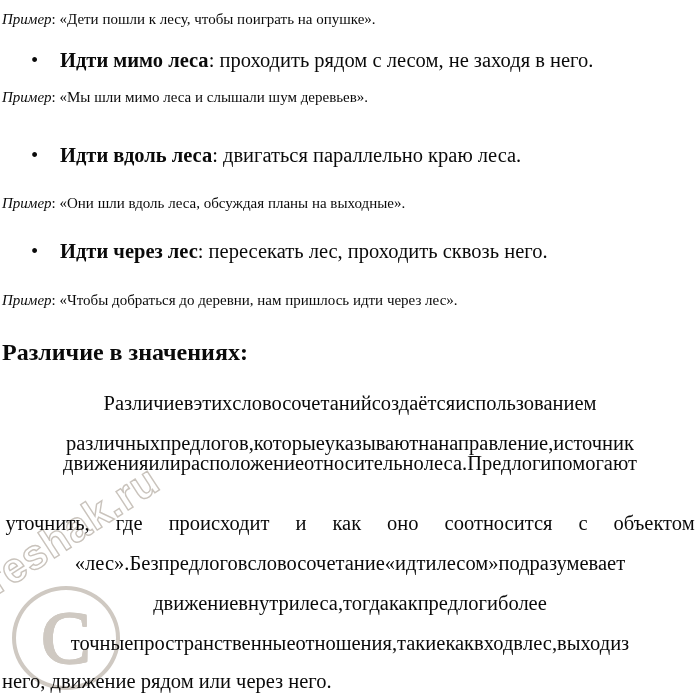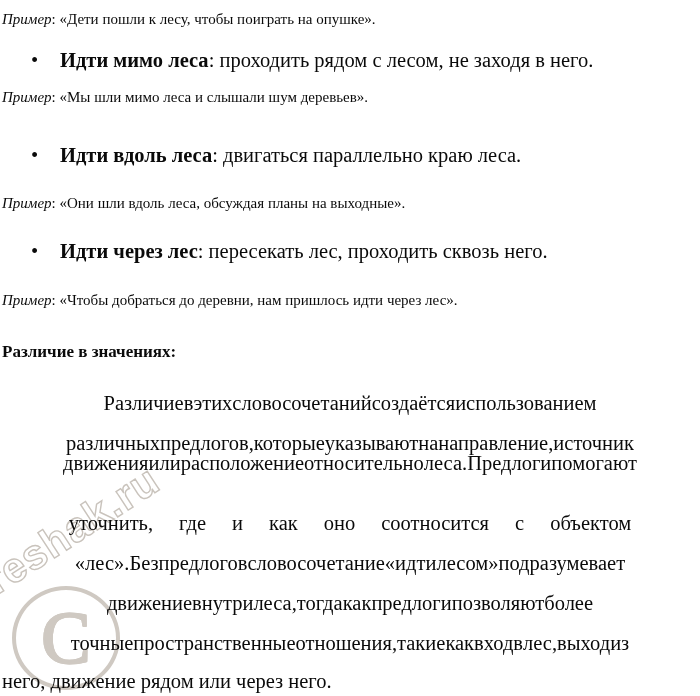--- a/index.html
+++ b/index.html
@@ -115,21 +115,21 @@
     margin-left: 58px;
   }
   .bullet-item .term {
     font-weight: 700;
   }
 
   .section-heading {
     position: absolute;
     left: 2px;
     width: 696px;
-    font-size: 17px;
+    font-size: 24px;
     line-height: 26px;
     font-weight: 700;
     white-space: nowrap;
   }
 
   
   .para-line {
     position: absolute;
     left: 2px;
     width: 696px;
@@ -215,20 +215,21 @@
         <span>или</span>
         <span>расположение</span>
         <span>относительно</span>
         <span>леса.</span>
         <span>Предлоги</span>
         <span>помогают</span>
       </div>
     <div class="para-line" style="top:510px;gap:26px;">
         <span>уточнить,</span>
         <span>где</span>
+        <span>происходит</span>
         <span>и</span>
         <span>как</span>
         <span>оно</span>
         <span>соотносится</span>
         <span>с</span>
         <span>объектом</span>
       </div>
     <div class="para-line" style="top:550px;">
         <span>«лес».</span>
         <span>Без</span>
@@ -238,21 +239,20 @@
         <span>лесом»</span>
         <span>подразумевает</span>
       </div>
     <div class="para-line" style="top:590px;">
         <span>движение</span>
         <span>внутри</span>
         <span>леса,</span>
         <span>тогда</span>
         <span>как</span>
         <span>предлоги</span>
-        <span>позволяют</span>
         <span>более</span>
       </div>
     <div class="para-line" style="top:630px;">
         <span>точные</span>
         <span>пространственные</span>
         <span>отношения,</span>
         <span>такие</span>
         <span>как</span>
         <span>вход</span>
         <span>в</span>

